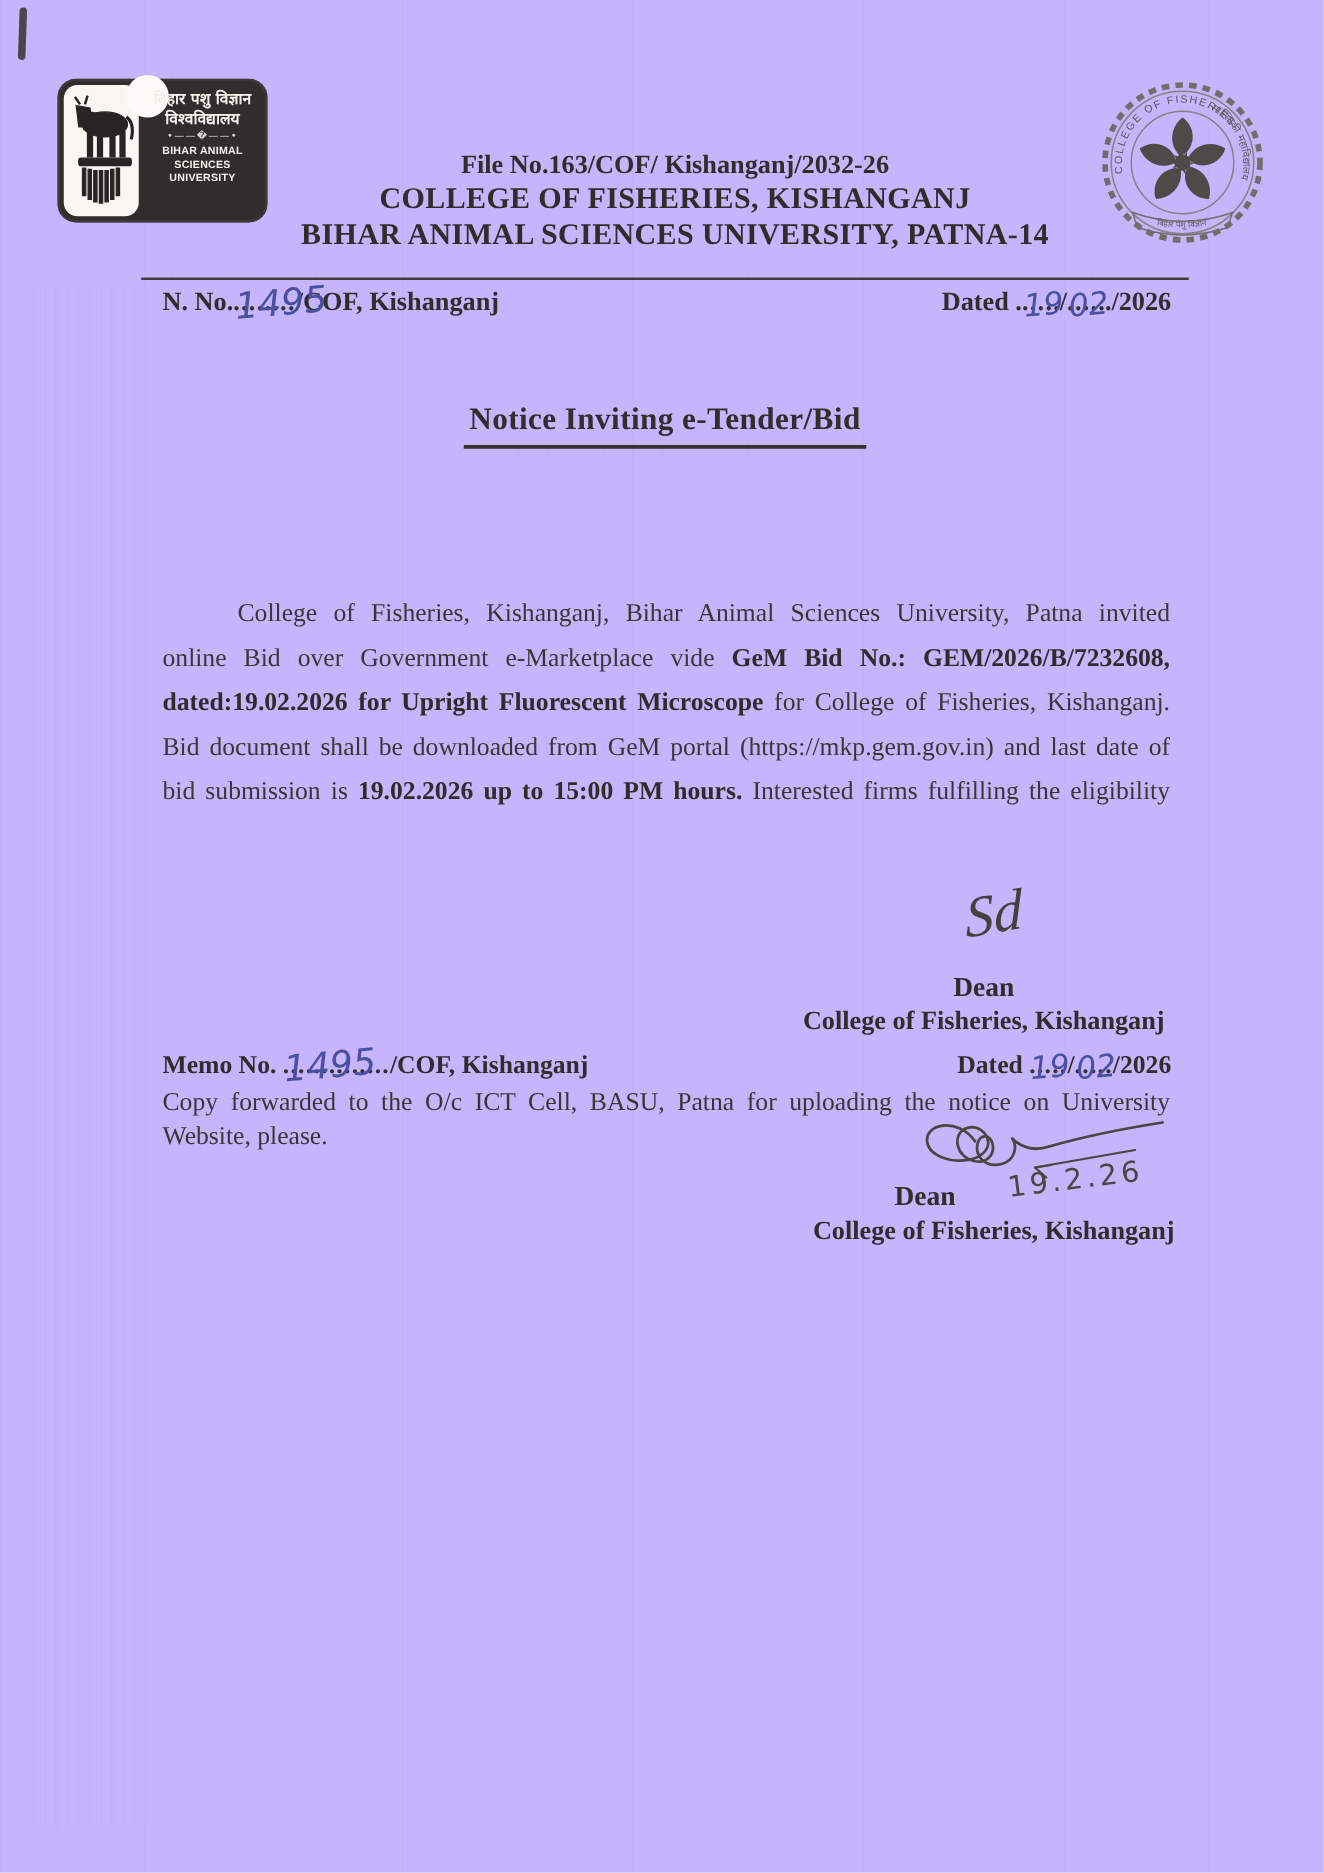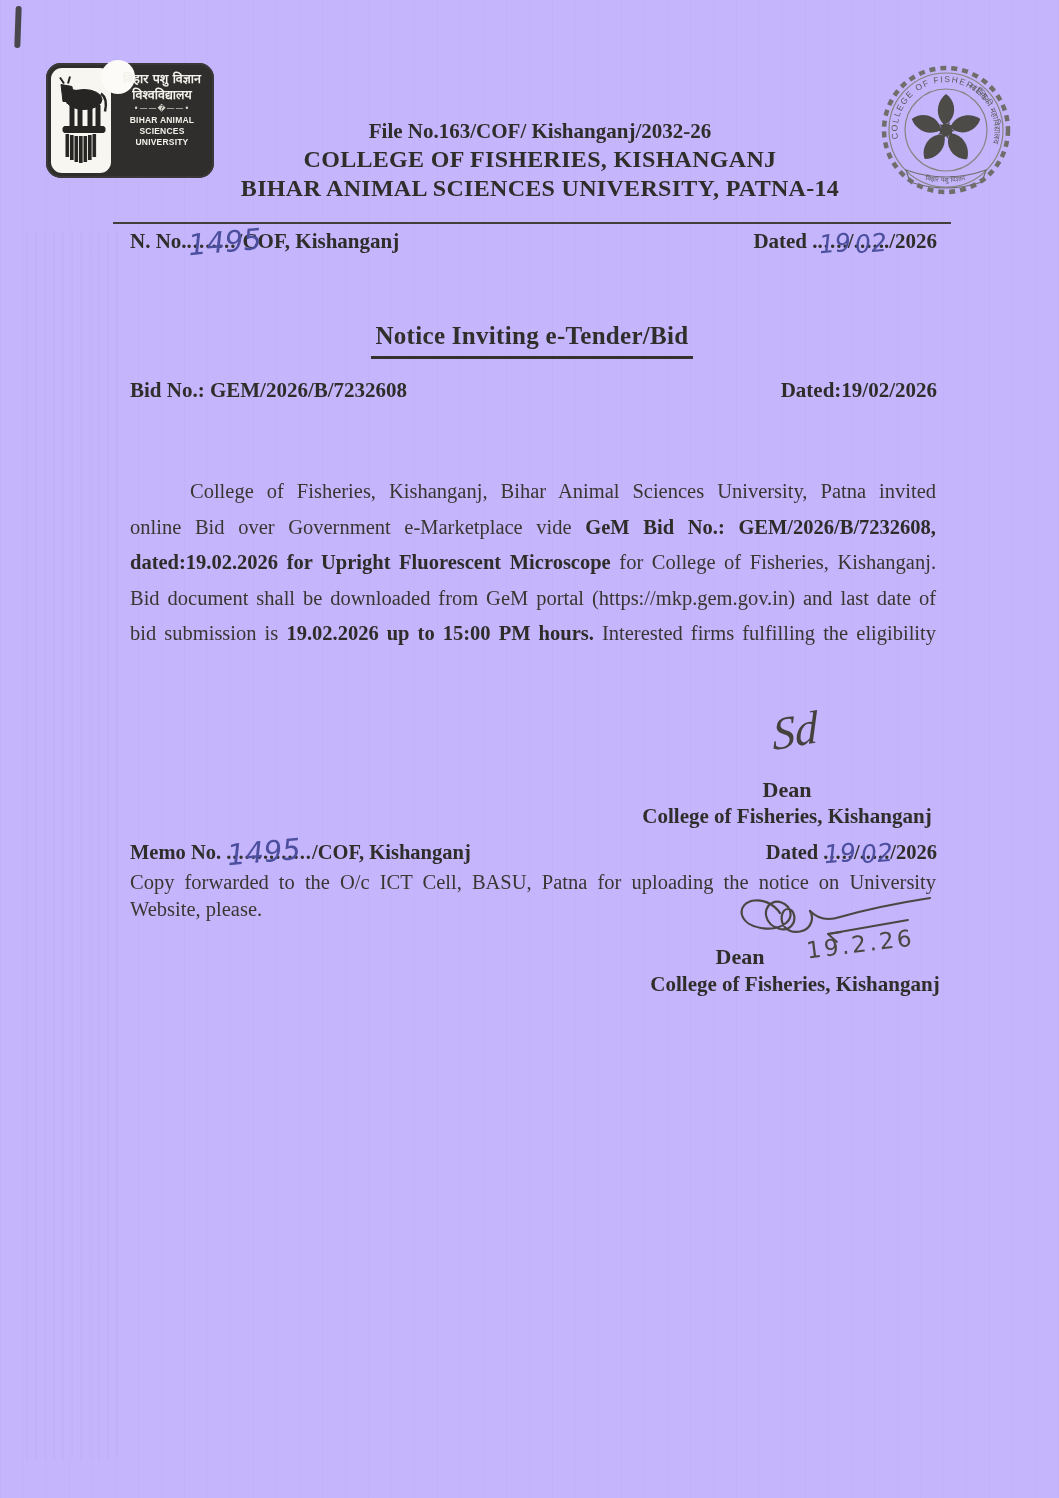--- a/index.html
+++ b/index.html
@@ -179,24 +179,20 @@
     </span>
     <span>
       <span>Dated .</span><span class="hw-slot"><span class="dots">....</span><span class="hw sm">19</span></span><span>./</span><span class="hw-slot"><span class="dots">....</span><span class="hw sm">02</span></span><span>../2026</span>
     </span>
   </div>
 
   <div class="title-wrap">
     <span class="title">Notice Inviting e-Tender/Bid</span>
   </div>
 
-  <div class="row bid-row">
-    <span>Bid No.: GEM/2026/B/7232608</span>
-    <span>Dated:19/02/2026</span>
-  </div>
 
   <div class="para">
     <div class="pline j"><span class="ind"></span><span>College of Fisheries, Kishanganj, Bihar Animal Sciences University, Patna invited</span></div>
     <div class="pline j"><span>online Bid over Government e-Marketplace vide </span><b>GeM Bid No.: GEM/2026/B/7232608,</b></div>
     <div class="pline j"><b>dated:19.02.2026 for Upright Fluorescent Microscope</b><span> for College of Fisheries, Kishanganj.</span></div>
     <div class="pline j"><span>Bid document shall be downloaded from GeM portal (https://mkp.gem.gov.in) and last date of</span></div>
     <div class="pline j"><span>bid submission is </span><b>19.02.2026 up to 15:00 PM hours.</b><span> Interested firms fulfilling the eligibility</span></div>
   </div>
 
   <div class="sd-sig">Sd</div>

